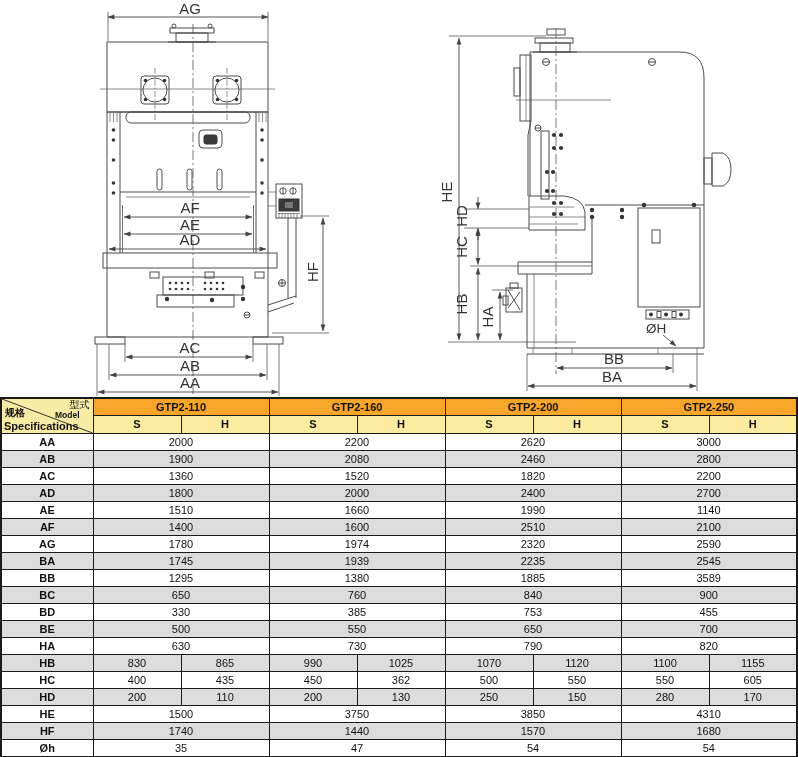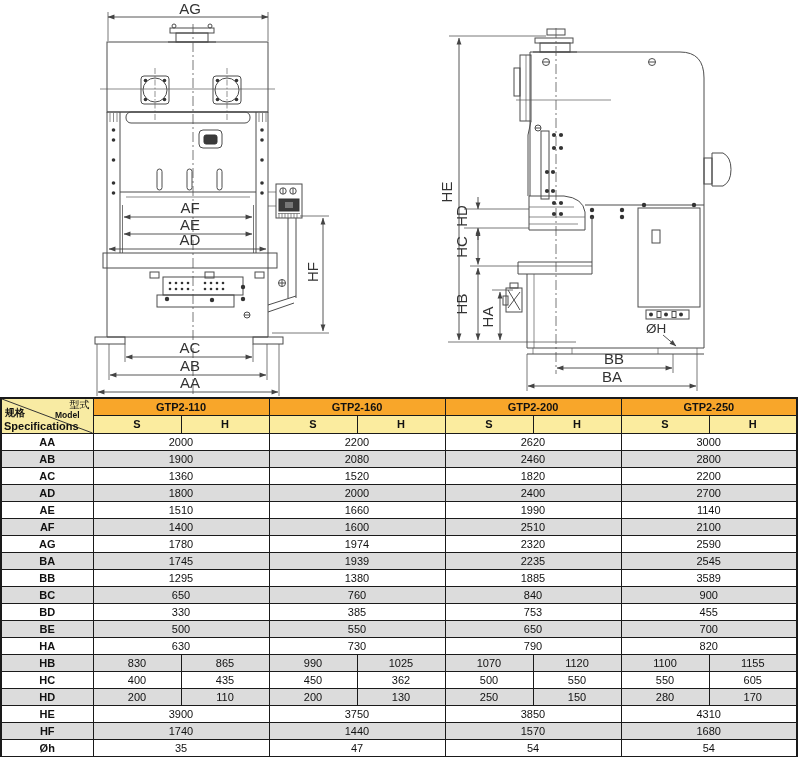--- a/index.html
+++ b/index.html
@@ -518,21 +518,21 @@
           <td>110</td>
           <td class="gstart">200</td>
           <td>130</td>
           <td class="gstart">250</td>
           <td>150</td>
           <td class="gstart">280</td>
           <td>170</td>
         </tr>
         <tr>
           <th class="rowlabel">HE</th>
-          <td colspan="2" class="gstart">3900</td>
+          <td colspan="2" class="gstart">1500</td>
           <td colspan="2" class="gstart">3750</td>
           <td colspan="2" class="gstart">3850</td>
           <td colspan="2" class="gstart">4310</td>
         </tr>
         <tr class="alt">
           <th class="rowlabel">HF</th>
           <td colspan="2" class="gstart">1740</td>
           <td colspan="2" class="gstart">1440</td>
           <td colspan="2" class="gstart">1570</td>
           <td colspan="2" class="gstart">1680</td>

